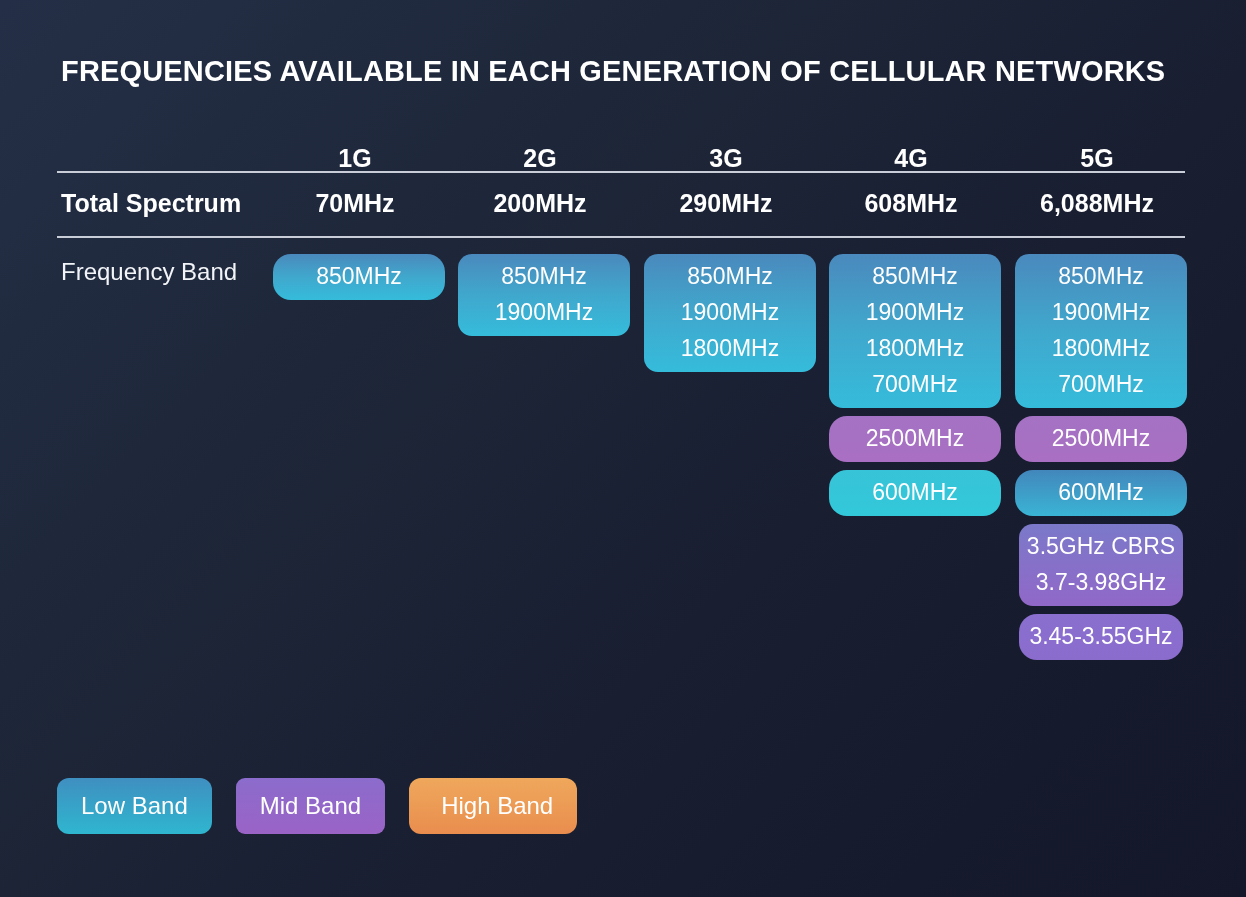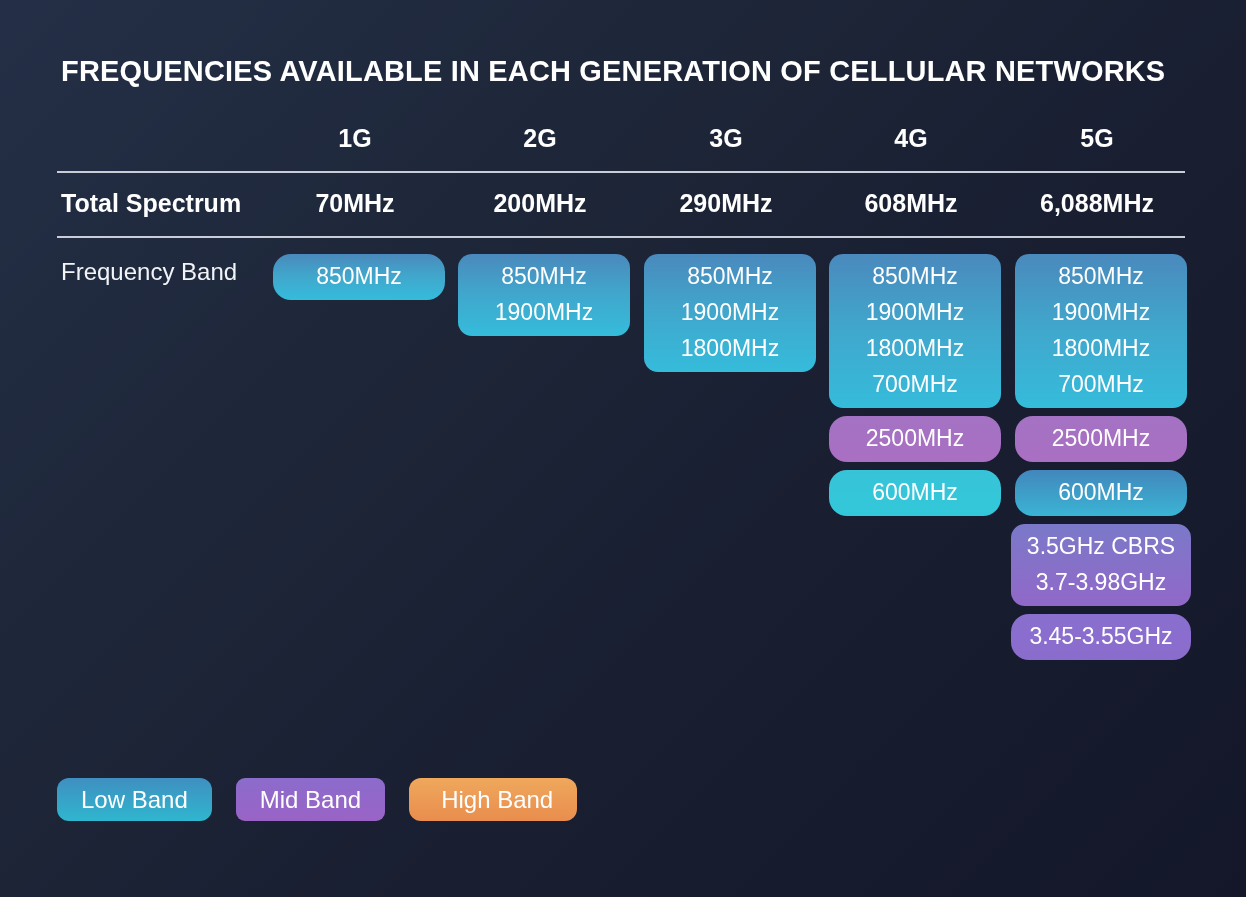--- a/index.html
+++ b/index.html
@@ -34,21 +34,21 @@
   
   
   .col { position:absolute; width:186px; text-align:center; }
   .c1 { left:262px; }
   .c2 { left:447px; }
   .c3 { left:633px; }
   .c4 { left:818px; }
   .c5 { left:1004px; }
 
   #gen-header .col {
-    top:124px;
+    top:144px;
     font-size:25px;
     font-weight:bold;
   }
 
   .rule {
     position:absolute;
     left:57px; width:1128px; height:2px;
     background:#c8cdd8;
   }
   #rule-top    { top:171px; }
@@ -107,31 +107,31 @@
   
   .low      { background:linear-gradient(180deg,#4a89bd 0%,#41a5cb 45%,#35bcdb 100%); }
   .low-flat { background:linear-gradient(180deg,#37c3d8 0%,#32c8da 100%); }
   .low-g    { background:linear-gradient(180deg,#4287bc 0%,#3ab4d4 100%); }
   .mid      { background:linear-gradient(180deg,#a472c4 0%,#a96fc2 100%); }
   .mid-b    { background:linear-gradient(180deg,#7b79c9 0%,#9168c8 100%); }
   .mid-s    { background:linear-gradient(180deg,#8a6fcf 0%,#8a6ccd 100%); }
   .high     { background:linear-gradient(180deg,#f4bd5f 0%,#ef9a55 50%,#e8694b 100%); }
 
   
-  .stack .wide { width:180px; }
+  .stack .wide { width:164px; }
 
   
   #legend {
     position:absolute;
     left:57px; top:778px;
     display:flex;
     gap:24px;
   }
   .legend-pill {
-    height:43px;
+    height:56px;
     border-radius:12px;
     display:flex;
     align-items:center;
     justify-content:center;
     padding:0 24px;
     font-size:24px;
     color:#fff;
     white-space:nowrap;
   }
   .lg-low  { background:linear-gradient(180deg,#3f8fc0 0%,#2fb6cf 100%); }

